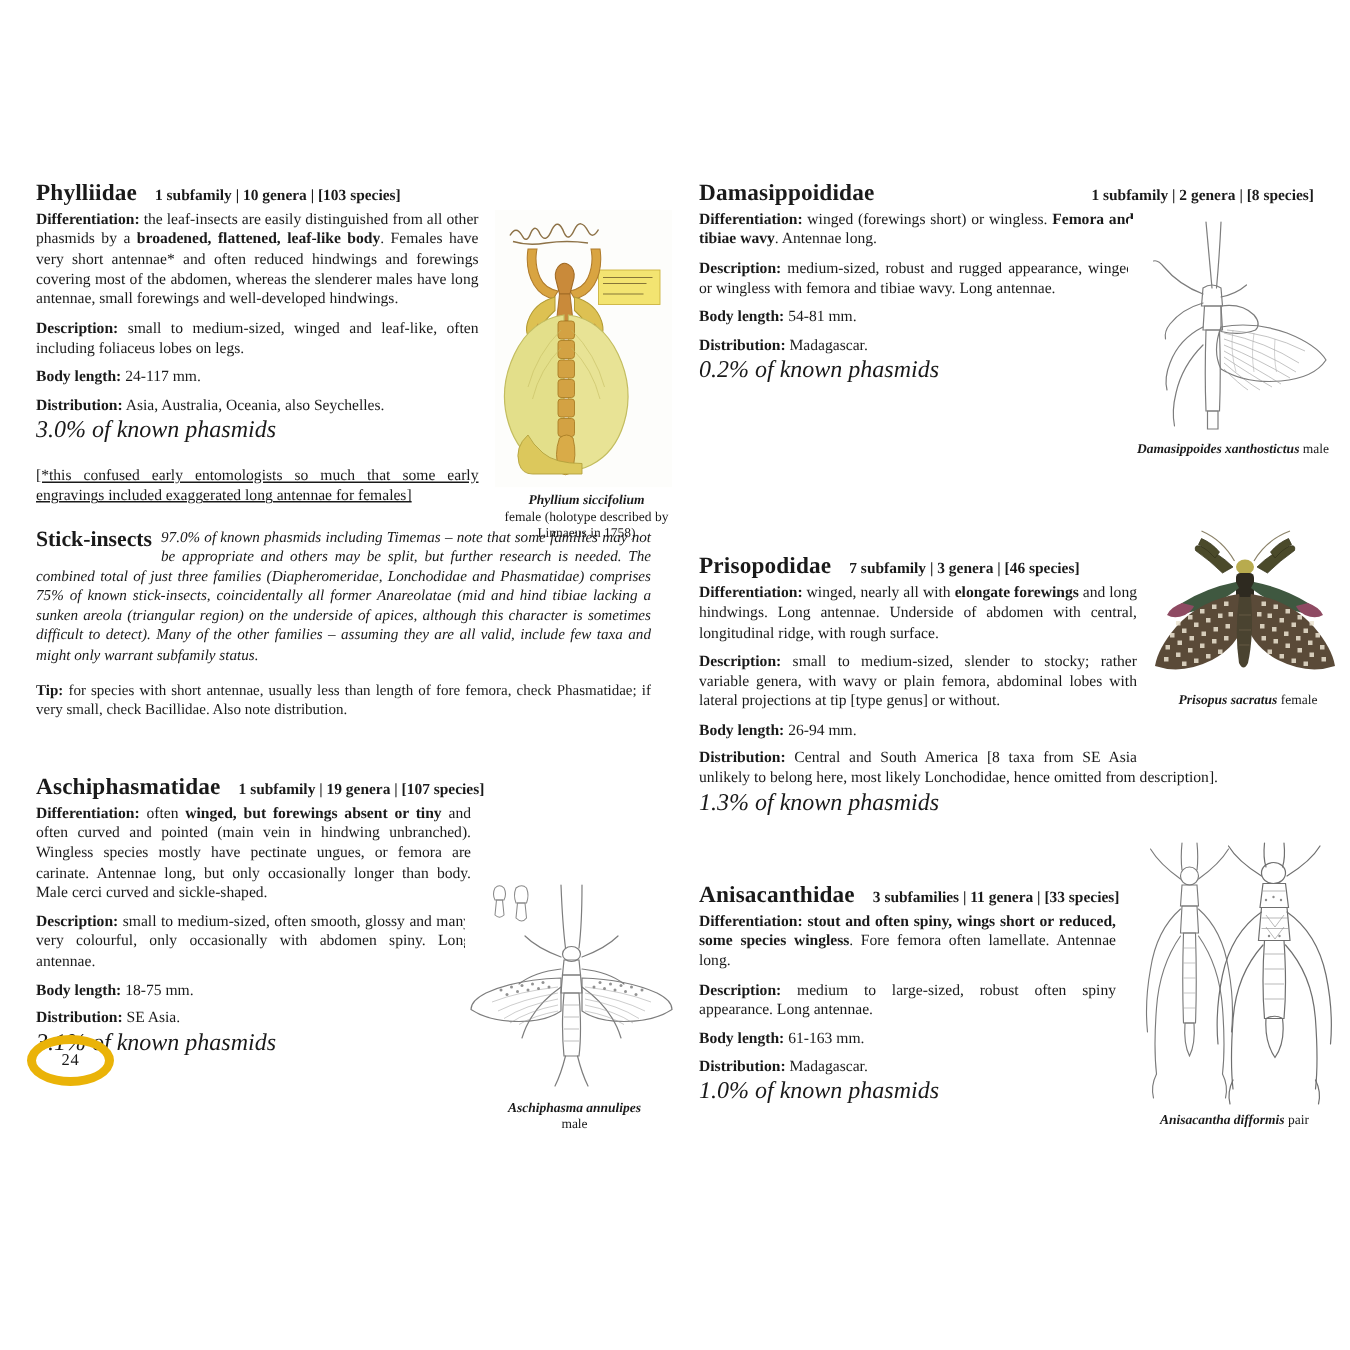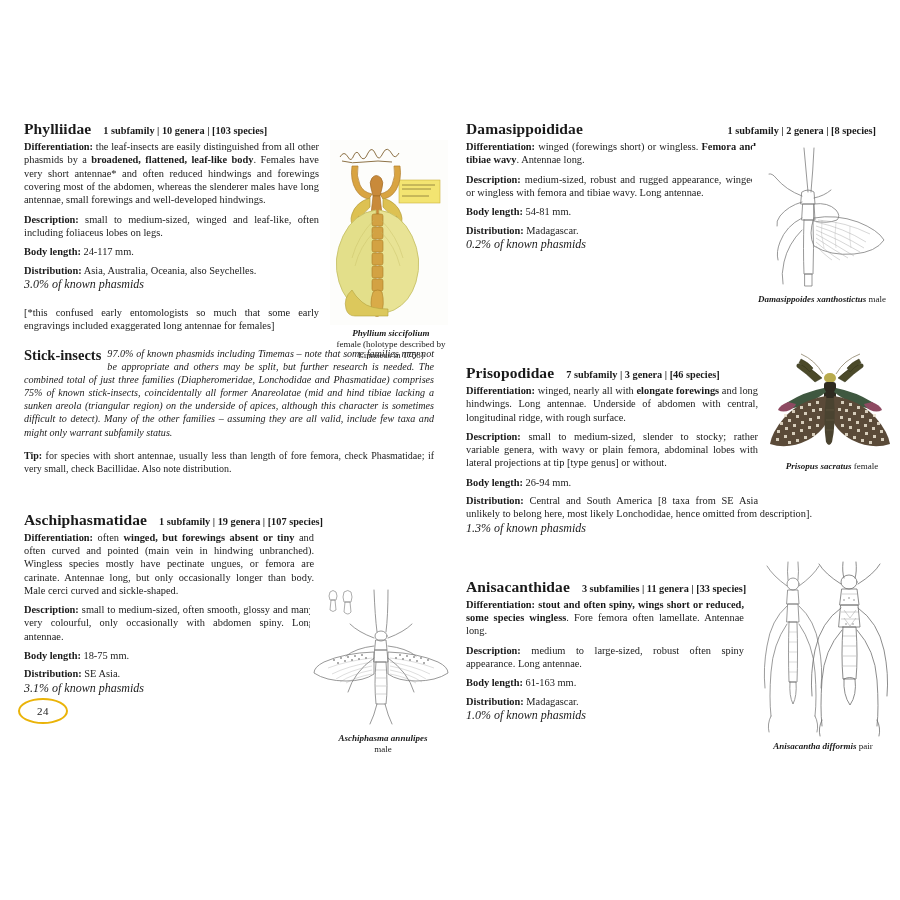--- a/index.html
+++ b/index.html
@@ -57,29 +57,30 @@
     line-height: 1.28;
     text-align: justify;
     -webkit-hyphens: auto;
     hyphens: auto;
   }
   p.body.tight { margin-bottom: 5px; }
   .lbl { font-weight: bold; }
   .bold { font-weight: bold; }
   .pct {
     font-style: italic;
-    font-size: 12px;
+    font-size: 16px;
     margin: 0 0 6px 0;
     line-height: 1.25;
   }
   .note {
     font-size: 10.4px;
     line-height: 1.3;
     text-align: justify;
     margin: 0;
+    text-decoration: underline;
   }
 
   
   .section {
     margin-top: 14px;
     margin-bottom: 10px;
   }
   .section-title {
     font-size: 14.5px;
     font-weight: bold;
@@ -113,21 +114,21 @@
     margin-top: 3px;
   }
   .fig-caption .sci { font-style: italic; font-weight: bold; }
 
   
   .pagenum {
     position: absolute;
     bottom: 96px;
     width: 46px;
     height: 22px;
-    border: 2px solid #eab308;
+    border: 6px solid #eab308;
     border-radius: 50%;
     font-size: 11px;
     display: flex;
     align-items: center;
     justify-content: center;
     letter-spacing: 0.5px;
   }
   .pagenum-left  { left: 18px; }
   .pagenum-right { right: 18px; }
 

